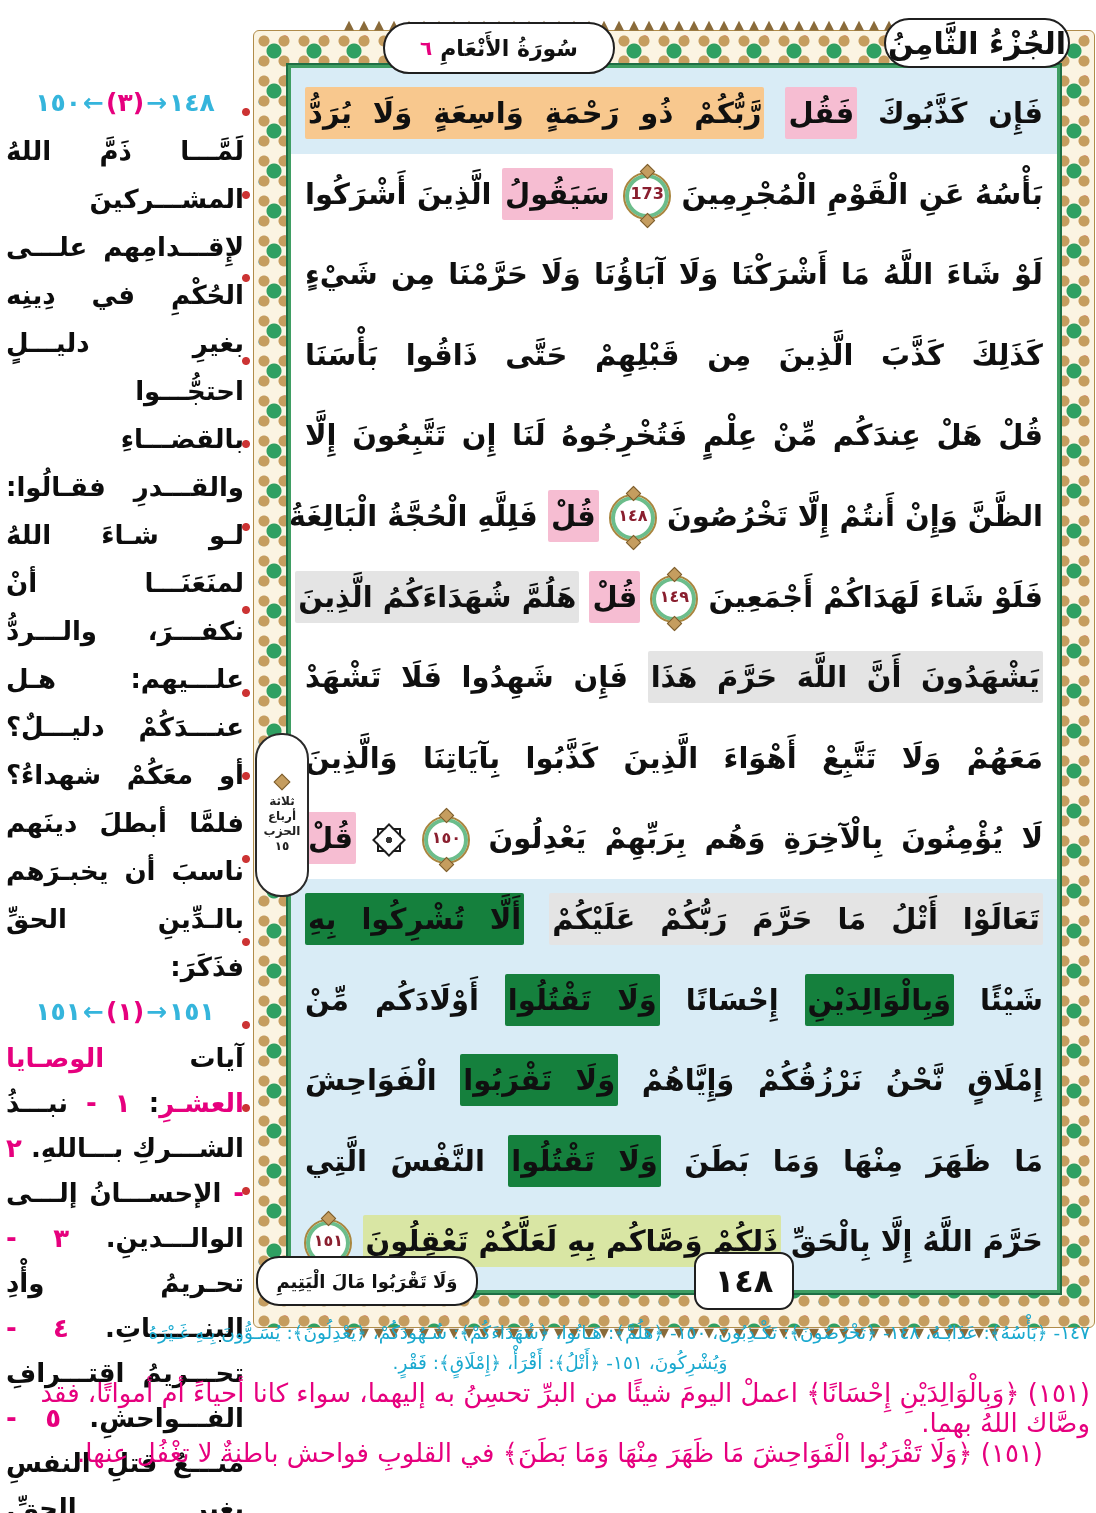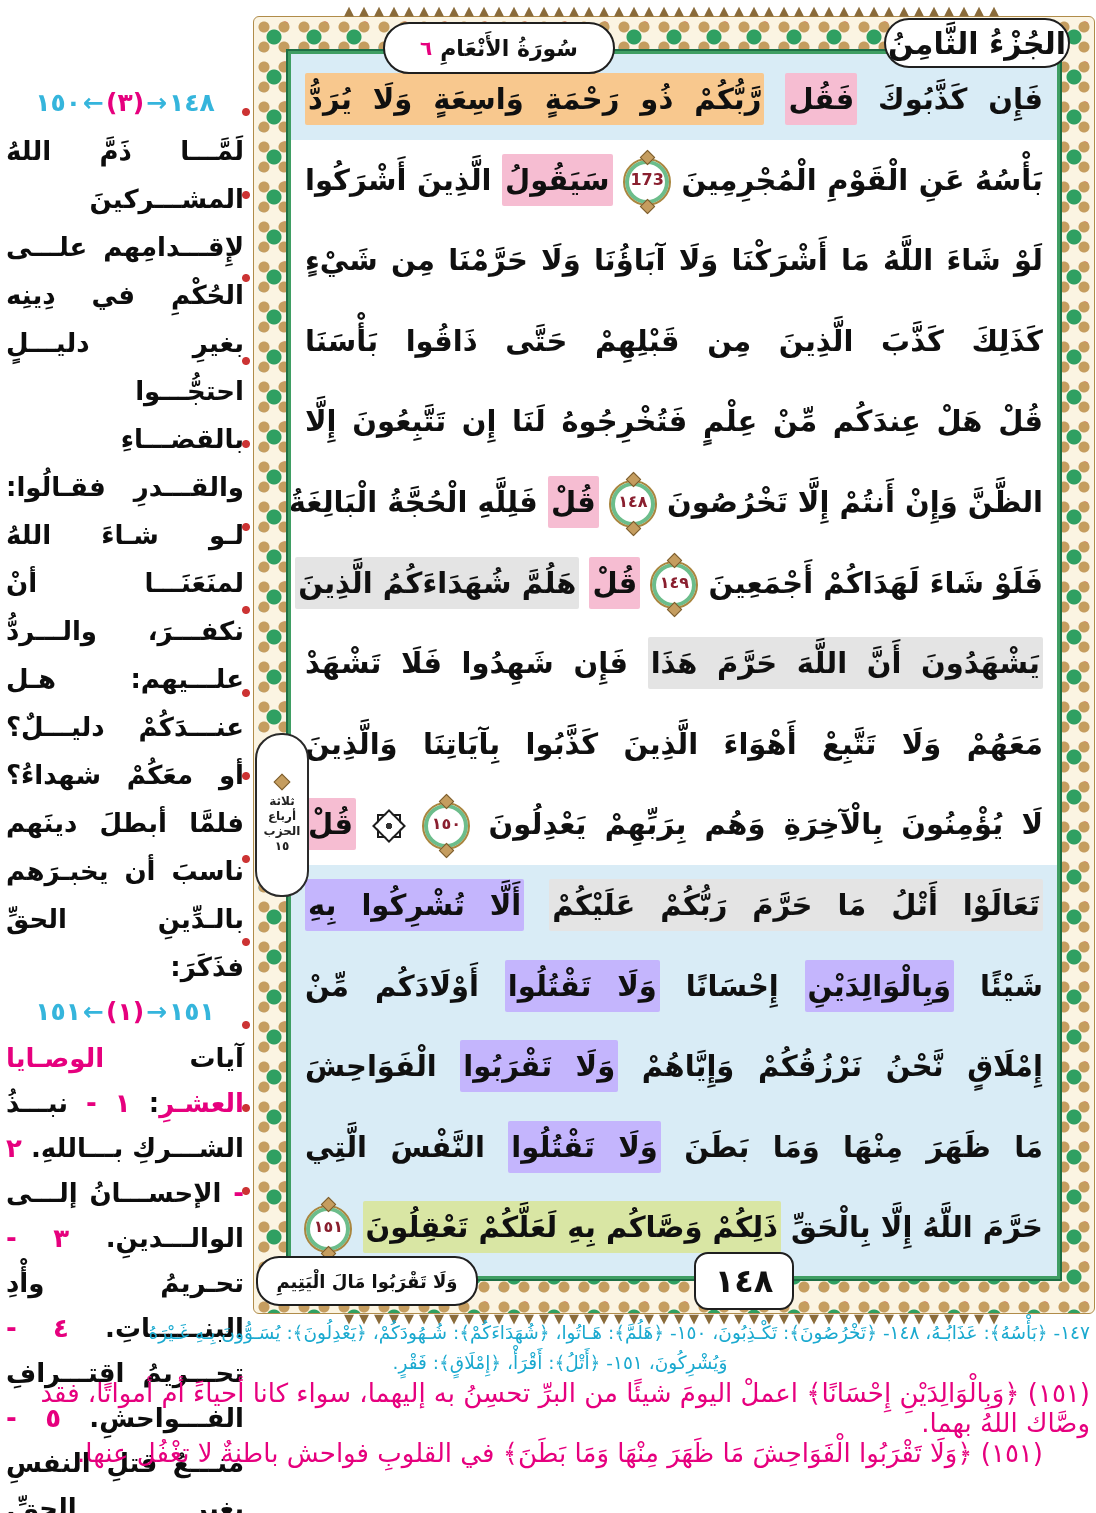--- a/index.html
+++ b/index.html
@@ -2,21 +2,21 @@
 <html lang="ar" dir="rtl"><head>
 <meta charset="utf-8">
 <style>
   html,body{margin:0;padding:0;}
   body{
     width:1096px;height:1513px;position:relative;background:#ffffff;
     font-family:"DejaVu Sans",sans-serif;direction:rtl;overflow:hidden;
   }
   
   .frame{
-    position:absolute;left:253px;top:16px;width:840px;height:1296px;
+    position:absolute;left:253px;top:30px;width:840px;height:1296px;
     background-color:#fbf4e2;
     background-image:
       radial-gradient(circle at 20px 20px,#2fa062 7px,rgba(0,0,0,0) 8px),
       radial-gradient(circle at 10px 10px,#c59d5f 5px,rgba(0,0,0,0) 6px),
       radial-gradient(circle at 31px 8px,#cf3b3b 3px,rgba(0,0,0,0) 4px),
       radial-gradient(circle at 8px 31px,#2f9fd4 3px,rgba(0,0,0,0) 4px);
     background-size:40px 40px,20px 20px,40px 40px,40px 40px;
     border:1px solid #b08c4a;border-radius:6px;
   }
   .frame::before{ 
@@ -37,21 +37,21 @@
   .qrow{
     height:80.6px;line-height:80.6px;white-space:nowrap;
     text-align:justify;text-align-last:justify;direction:rtl;
     padding:0 14px;font-size:29px;font-weight:700;color:#101010;
   }
   .qrow.bg-white{background:#ffffff;}
   .hl{padding:9px 3px;border-radius:2px;}
   .hl-pink{background:#f6bdd2;}
   .hl-orange{background:#f8c88e;}
   .hl-gray{background:#e4e4e4;}
-  .hl-yellow{background:#c4b5fd;}
+  .hl-yellow{background:#15803d;}
   .hl-green{background:#d9e6a4;}
   
   .vmark{
     display:inline-block;width:44px;height:44px;border-radius:50%;
     border:2px solid #a9863f;box-shadow:inset 0 0 0 4px #6cbd8b;background:#fff;
     font-size:16px;font-weight:700;color:#8a1f2f;text-align:center;
     line-height:40px;vertical-align:middle;position:relative;
     text-align-last:center;
   }
   .vmark i{font-style:normal;}

